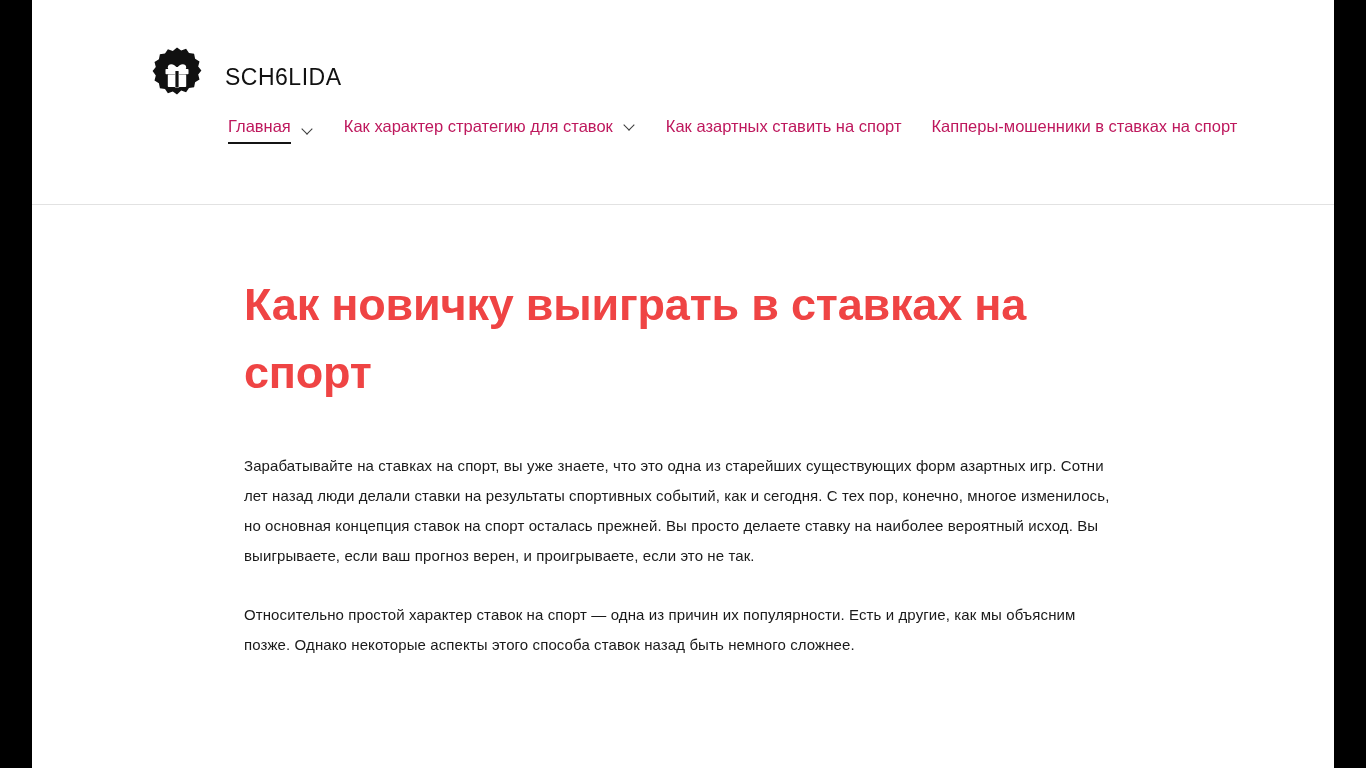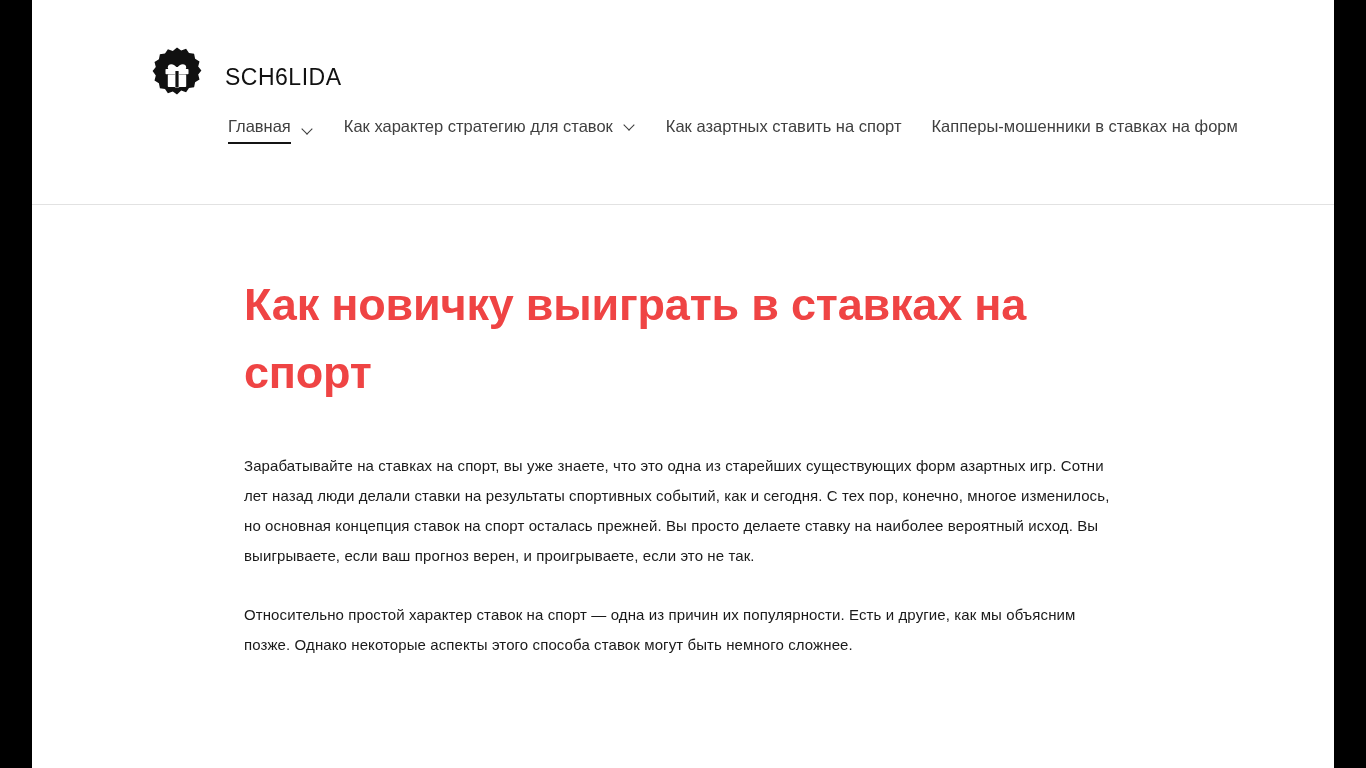--- a/index.html
+++ b/index.html
@@ -53,21 +53,21 @@
     display: flex;
     align-items: flex-start;
     padding: 0 0 0 196px;
     height: 86px;
   }
   .nav-item {
     position: relative;
     display: flex;
     align-items: center;
     font-size: 16.5px;
-    color: #404040;
+    color: #be185d;
     line-height: 1;
     padding: 0 0 9px 0;
     margin-right: 30px;
     white-space: nowrap;
     cursor: pointer;
   }
   .nav-item .label { display: inline-block; }
   .nav-item.active .label {
     border-bottom: 2px solid #141414;
     padding-bottom: 7px;
@@ -161,25 +161,25 @@
       <div class="nav-item">
         <span class="label">Как характер стратегию для ставок</span>
         <span class="chev"></span>
       </div>
 
       <div class="nav-item">
         <span class="label">Как азартных ставить на спорт</span>
       </div>
 
       <div class="nav-item">
-        <span class="label">Капперы-мошенники в ставках на форм</span>
+        <span class="label">Капперы-мошенники в ставках на спорт</span>
       </div>
 
     </nav>
   </header>
 
   <main class="article">
     <h1>Как новичку выиграть в ставках на спорт</h1>
     <p class="first">Зарабатывайте на ставках на спорт, вы уже знаете, что это одна из старейших существующих форм азартных игр. Сотни лет назад люди делали ставки на результаты спортивных событий, как и сегодня. С тех пор, конечно, многое изменилось, но основная концепция ставок на спорт осталась прежней. Вы просто делаете ставку на наиболее вероятный исход. Вы выигрываете, если ваш прогноз верен, и проигрываете, если это не так.</p>
-    <p class="second">Относительно простой характер ставок на спорт — одна из причин их популярности. Есть и другие, как мы объясним позже. Однако некоторые аспекты этого способа ставок могут быть немного сложнее.</p>
+    <p class="second">Относительно простой характер ставок на спорт — одна из причин их популярности. Есть и другие, как мы объясним позже. Однако некоторые аспекты этого способа ставок назад быть немного сложнее.</p>
   </main>
 
 </div>
 
 </body></html>

